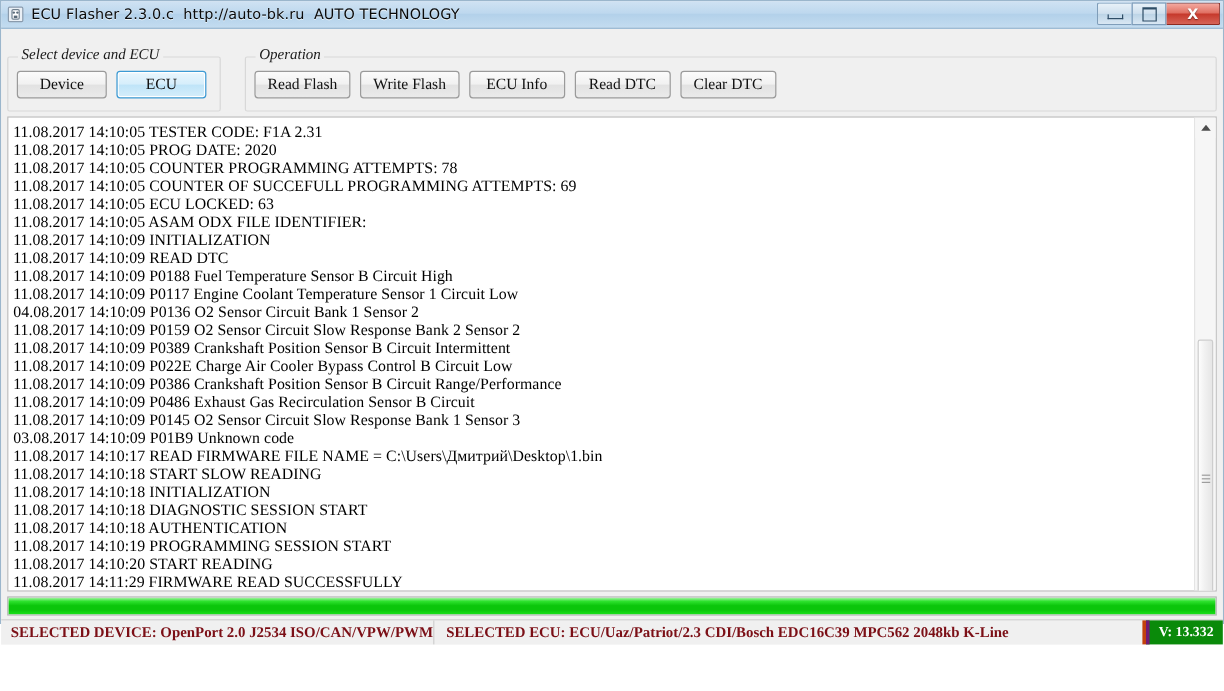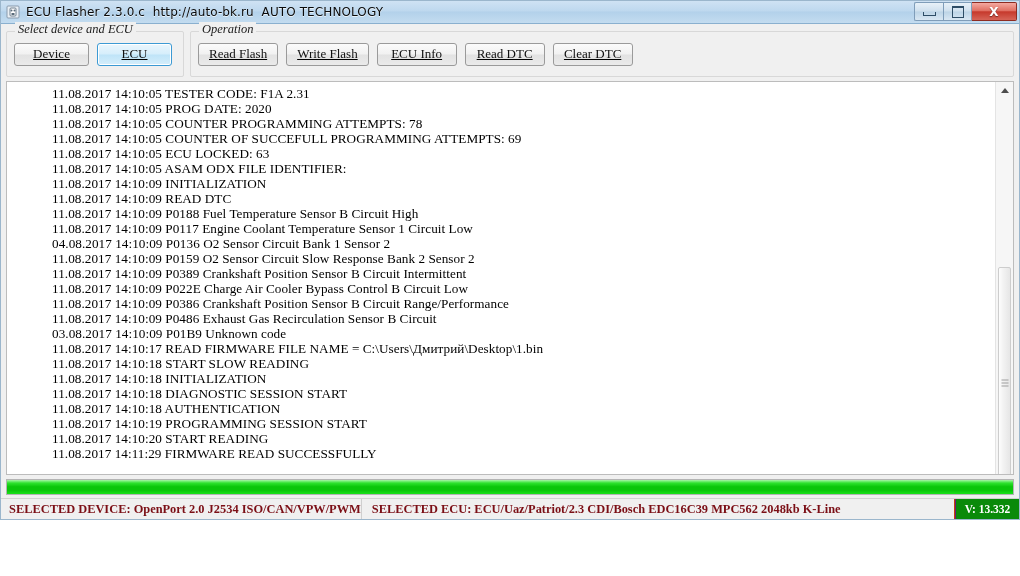--- a/index.html
+++ b/index.html
@@ -111,24 +111,23 @@
     background: #f0f0f0;
     padding: 0;
     box-sizing: border-box;
   }
 
   
   #toolbar {
     position: relative;
     height: 53px;
     flex: 0 0 53px;
-    margin: 0 5px 0 5px;
-    display: flex;
-    gap: 6px;
-    text-decoration: underline;
+    margin: 16px 5px 0 5px;
+    display: flex;
+    gap: 20px;
   }
   .group-box {
     position: relative;
     border: 1px solid #d8d8d8;
     border-radius: 2px;
     background: transparent;
     padding: 0;
     box-sizing: border-box;
     height: 46px;
     margin-top: 7px;
@@ -183,21 +182,20 @@
   
   #log-panel {
     position: relative;
     flex: 1 1 auto;
     margin: 4px 5px 0 5px;
     background: #ffffff;
     border: 1px solid #bcbcbc;
     box-sizing: border-box;
     display: flex;
     overflow: hidden;
-    padding-left: 41px;
   }
   #log-list {
     flex: 1 1 auto;
     padding: 4px 0 0 4px;
     overflow: hidden;
     box-sizing: border-box;
   }
   .log-line {
     font-family: "Liberation Serif", serif;
     font-size: 13.2px;
@@ -307,29 +305,29 @@
     white-space: nowrap;
     box-sizing: border-box;
   }
   #status-device {
     padding-left: 8px;
     border-right: 1px solid #cfcfcf;
   }
   #status-ecu {
     padding-left: 10px;
     flex: 1 1 auto;
-    border-right: 1px solid #c2410c;
+    border-right: 3px solid #c2410c;
   }
   #status-voltage {
     flex: 0 0 64px;
     background: #0a8a0a;
     color: #ffffff;
     justify-content: center;
     font-size: 11.5px;
-    border-left: 1px solid #701a75;
+    border-left: 3px solid #701a75;
   }
 </style>
 </head>
 <body>
 
 <div id="app-window">
 
   <div id="title-bar">
     <span id="app-icon">
       <svg width="16" height="16" viewBox="0 0 16 16">
@@ -391,20 +389,21 @@
           <div class="log-line">11.08.2017 14:10:09 INITIALIZATION</div>
           <div class="log-line">11.08.2017 14:10:09 READ DTC</div>
           <div class="log-line">11.08.2017 14:10:09 P0188 Fuel Temperature Sensor B Circuit High</div>
           <div class="log-line">11.08.2017 14:10:09 P0117 Engine Coolant Temperature Sensor 1 Circuit Low</div>
           <div class="log-line">04.08.2017 14:10:09 P0136 O2 Sensor Circuit Bank 1 Sensor 2</div>
           <div class="log-line">11.08.2017 14:10:09 P0159 O2 Sensor Circuit Slow Response Bank 2 Sensor 2</div>
           <div class="log-line">11.08.2017 14:10:09 P0389 Crankshaft Position Sensor B Circuit Intermittent</div>
           <div class="log-line">11.08.2017 14:10:09 P022E Charge Air Cooler Bypass Control B Circuit Low</div>
           <div class="log-line">11.08.2017 14:10:09 P0386 Crankshaft Position Sensor B Circuit Range/Performance</div>
           <div class="log-line">11.08.2017 14:10:09 P0486 Exhaust Gas Recirculation Sensor B Circuit</div>
+          <div class="log-line">11.08.2017 14:10:09 P0145 O2 Sensor Circuit Slow Response Bank 1 Sensor 3</div>
           <div class="log-line">03.08.2017 14:10:09 P01B9 Unknown code</div>
           <div class="log-line">11.08.2017 14:10:17 READ FIRMWARE FILE NAME = C:\Users\Дмитрий\Desktop\1.bin</div>
           <div class="log-line">11.08.2017 14:10:18 START SLOW READING</div>
           <div class="log-line">11.08.2017 14:10:18 INITIALIZATION</div>
           <div class="log-line">11.08.2017 14:10:18 DIAGNOSTIC SESSION START</div>
           <div class="log-line">11.08.2017 14:10:18 AUTHENTICATION</div>
           <div class="log-line">11.08.2017 14:10:19 PROGRAMMING SESSION START</div>
           <div class="log-line">11.08.2017 14:10:20 START READING</div>
           <div class="log-line">11.08.2017 14:11:29 FIRMWARE READ SUCCESSFULLY</div>
         </div>

